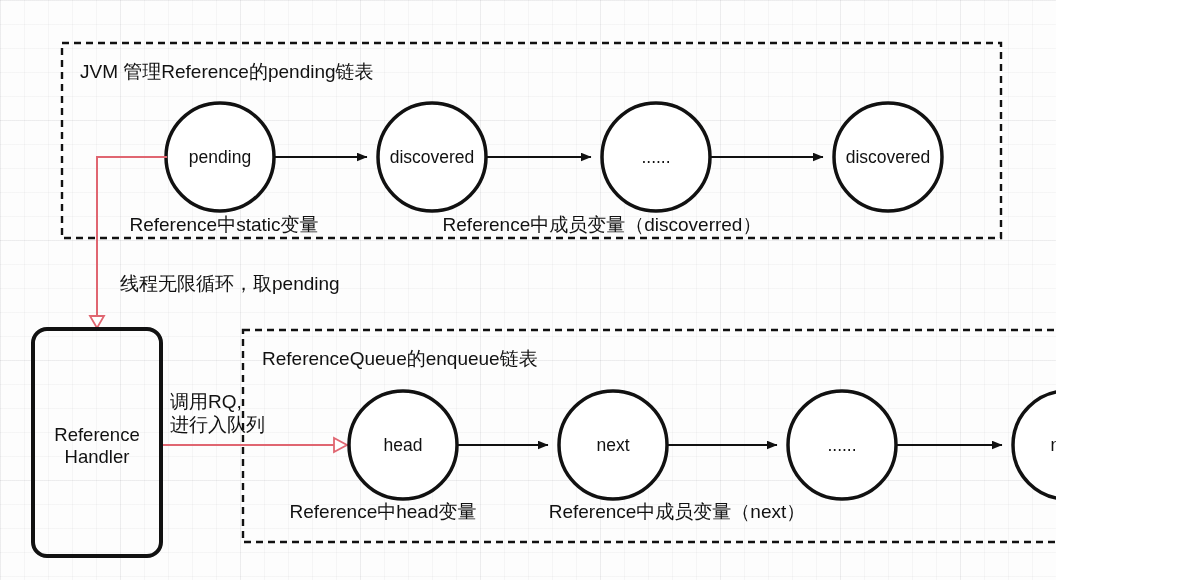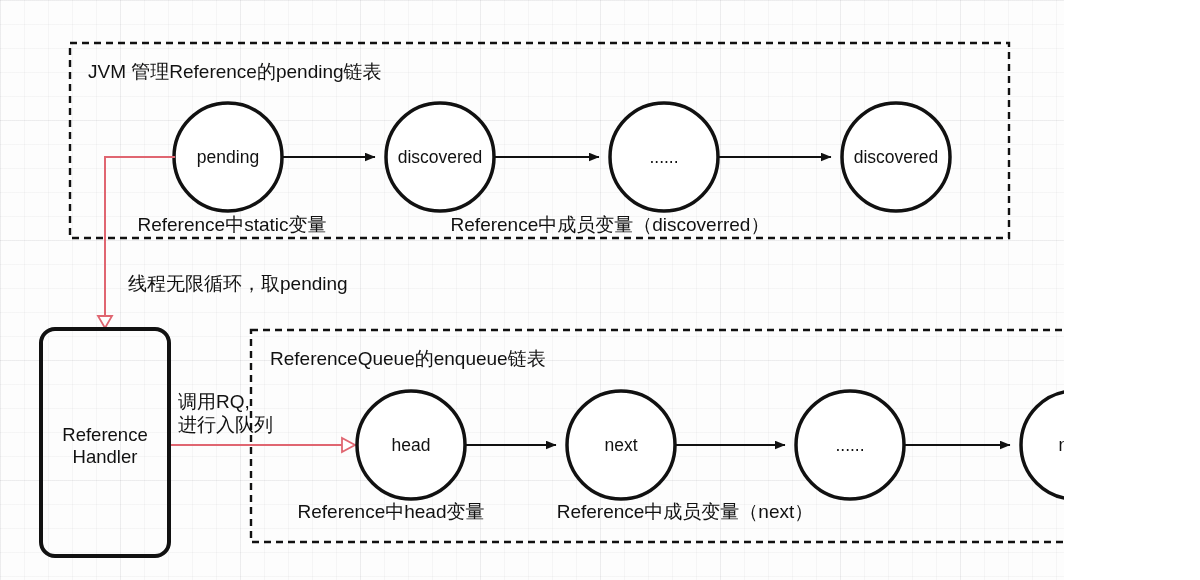--- a/index.html
+++ b/index.html
@@ -15,21 +15,20 @@
     width: 1056px;
     height: 580px;
     overflow: hidden;
     background-color: #fdfdfd;
     background-image:
       linear-gradient(to right, rgba(120,120,130,0.07) 1px, transparent 1px),
       linear-gradient(to bottom, rgba(120,120,130,0.07) 1px, transparent 1px),
       linear-gradient(to right, rgba(120,120,130,0.06) 1px, transparent 1px),
       linear-gradient(to bottom, rgba(120,120,130,0.06) 1px, transparent 1px);
     background-size: 120px 120px, 120px 120px, 24px 24px, 24px 24px;
-    padding-left: 8px;
   }
   svg { display: block; }
   .node-circle {
     fill: #ffffff;
     stroke: #111111;
     stroke-width: 3.5px;
   }
   .dashed-box {
     fill: none;
     stroke: #111111;

